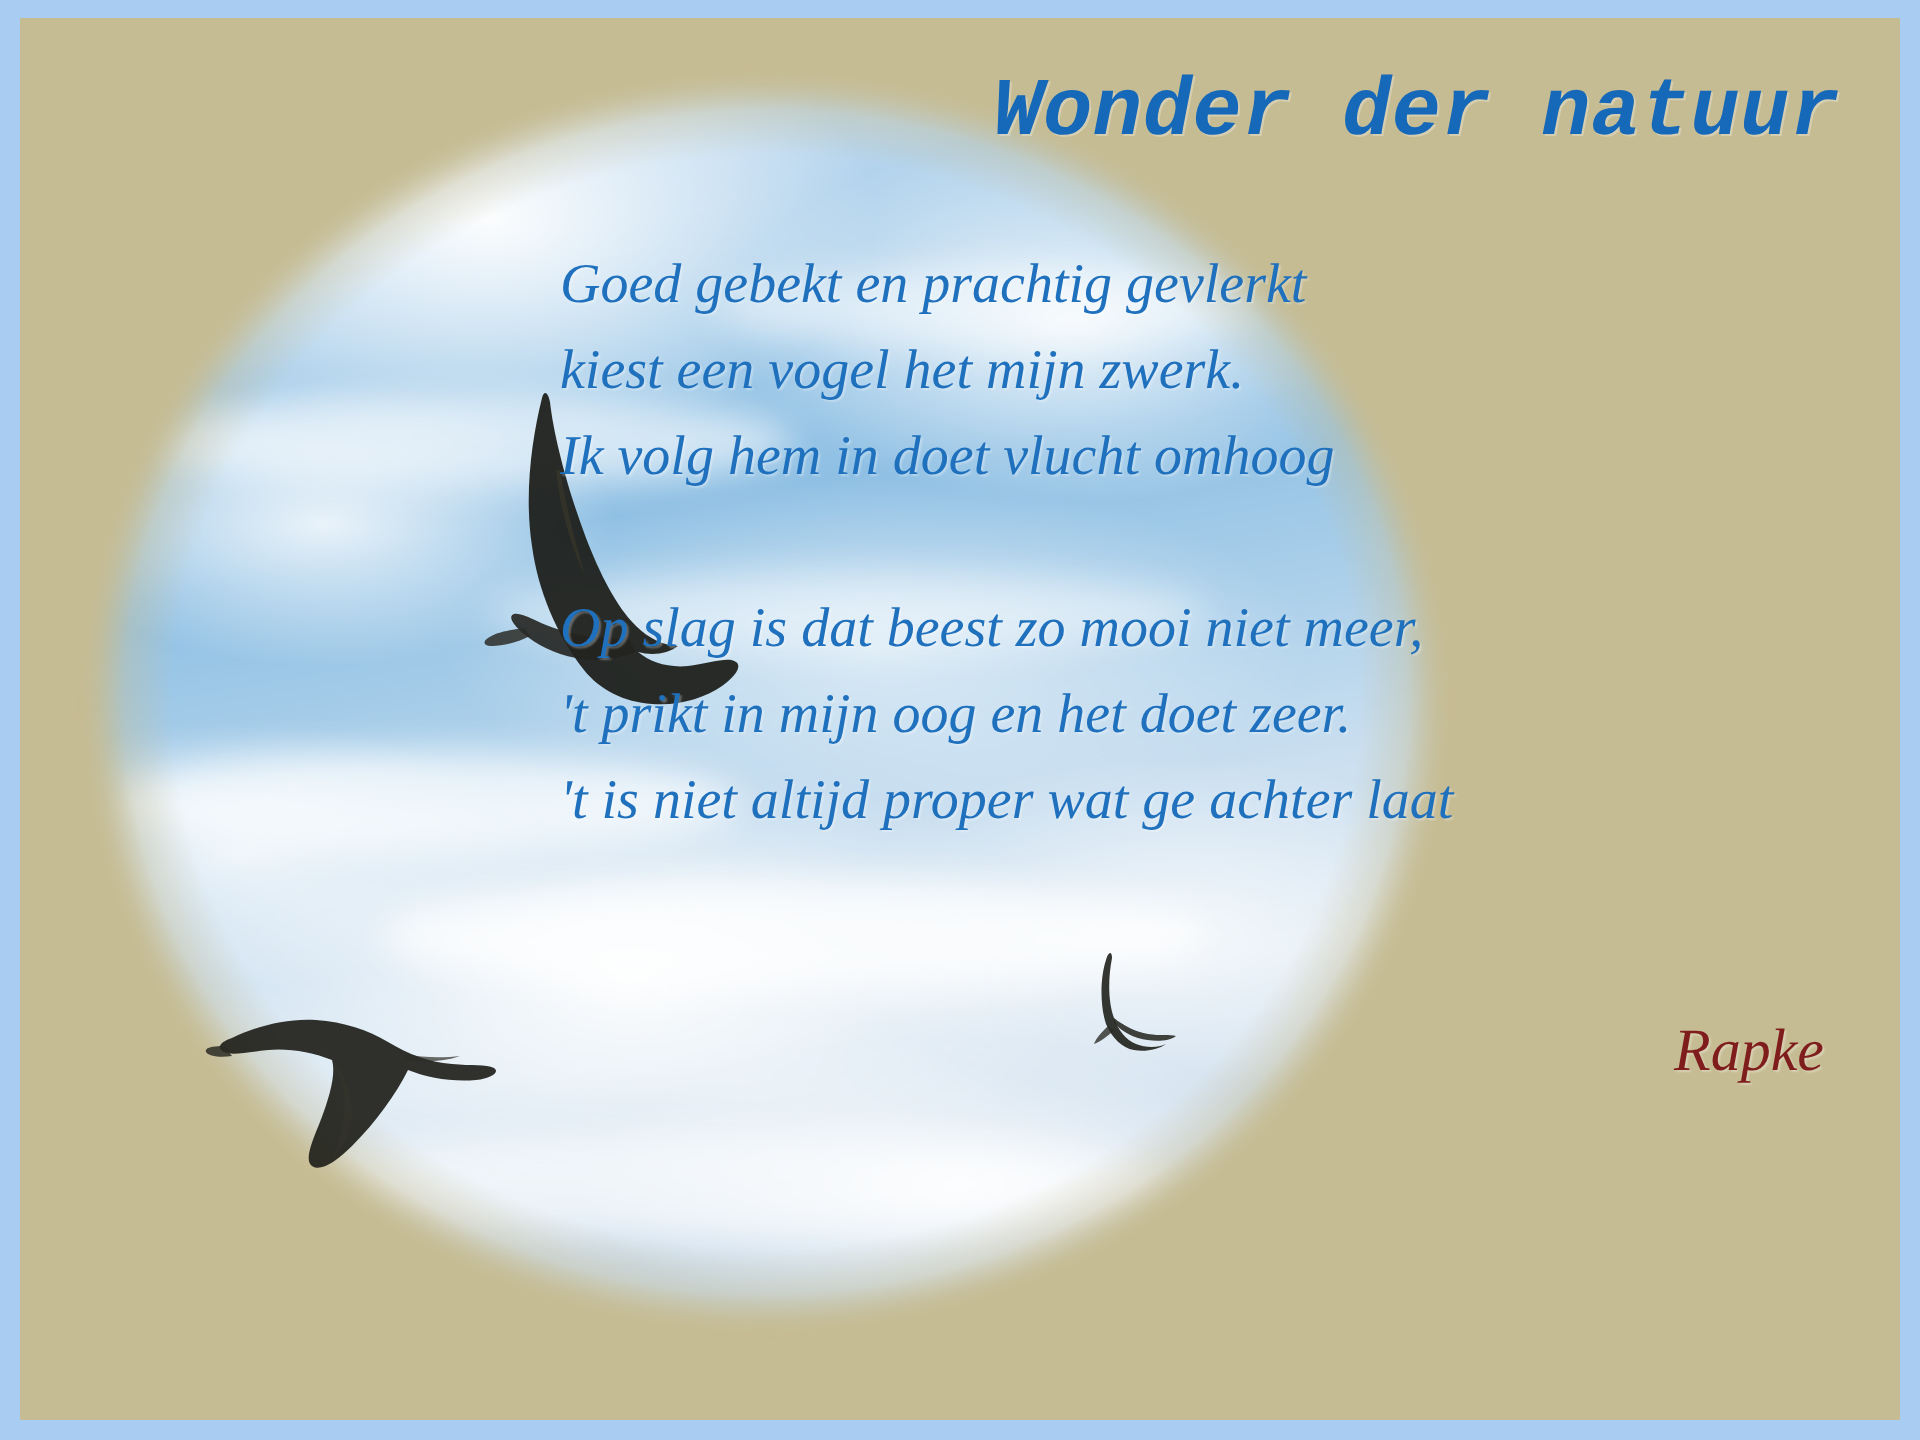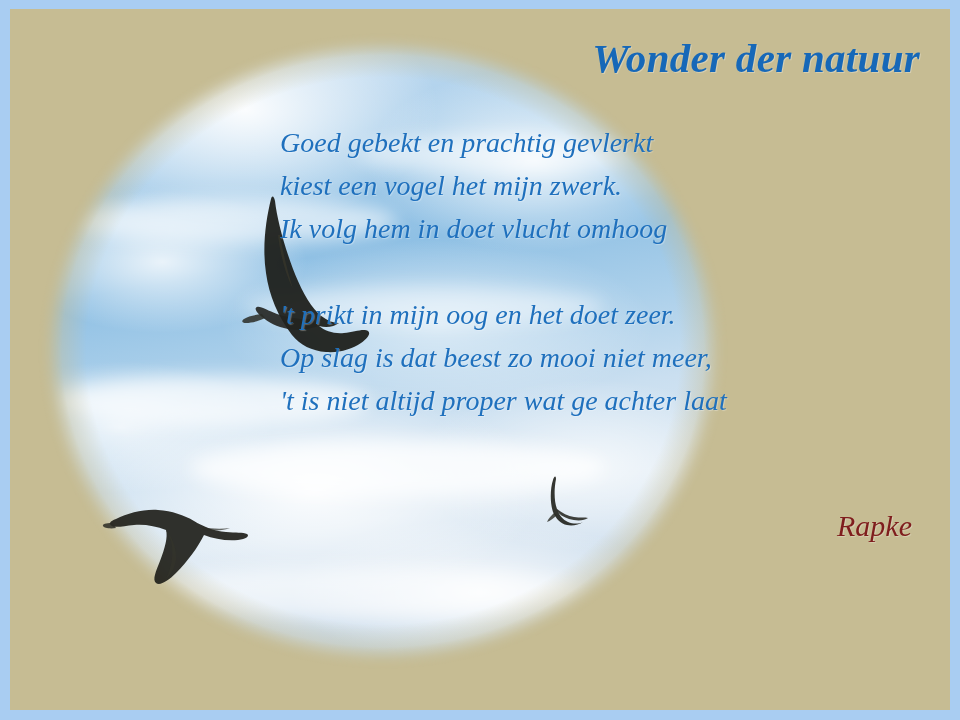--- a/index.html
+++ b/index.html
@@ -110,21 +110,21 @@
   
   .text-layer {
     position: absolute;
     inset: 0;
   }
 
   .poem-title {
     position: absolute;
     right: 30px;
     top: 25px;
-    font-family: Liberation Serif, serif;
+    font-family: Liberation Mono, monospace;
     font-size: 41px;
     font-weight: bold;
     font-style: italic;
     color: #1668b8;
     letter-spacing: 0.3px;
     text-shadow: 1px 1px 0 rgba(255,255,255,0.28);
     white-space: nowrap;
   }
 
   .poem-body {
@@ -222,22 +222,22 @@
 
       <div class="poem-title">Wonder der natuur</div>
 
       <div class="poem-body">
         <div class="stanza">
           <div class="line">Goed gebekt en prachtig gevlerkt</div>
           <div class="line">kiest een vogel het mijn zwerk.</div>
           <div class="line">Ik volg hem in doet vlucht omhoog</div>
         </div>
         <div class="stanza">
+          <div class="line">Op slag is dat beest zo mooi niet meer,</div>
           <div class="line">'t prikt in mijn oog en het doet zeer.</div>
-          <div class="line">Op slag is dat beest zo mooi niet meer,</div>
           <div class="line">'t is niet altijd proper wat ge achter laat</div>
         </div>
       </div>
 
       <div class="signature">Rapke</div>
 
     </div>
   </div>
 </div>
 

